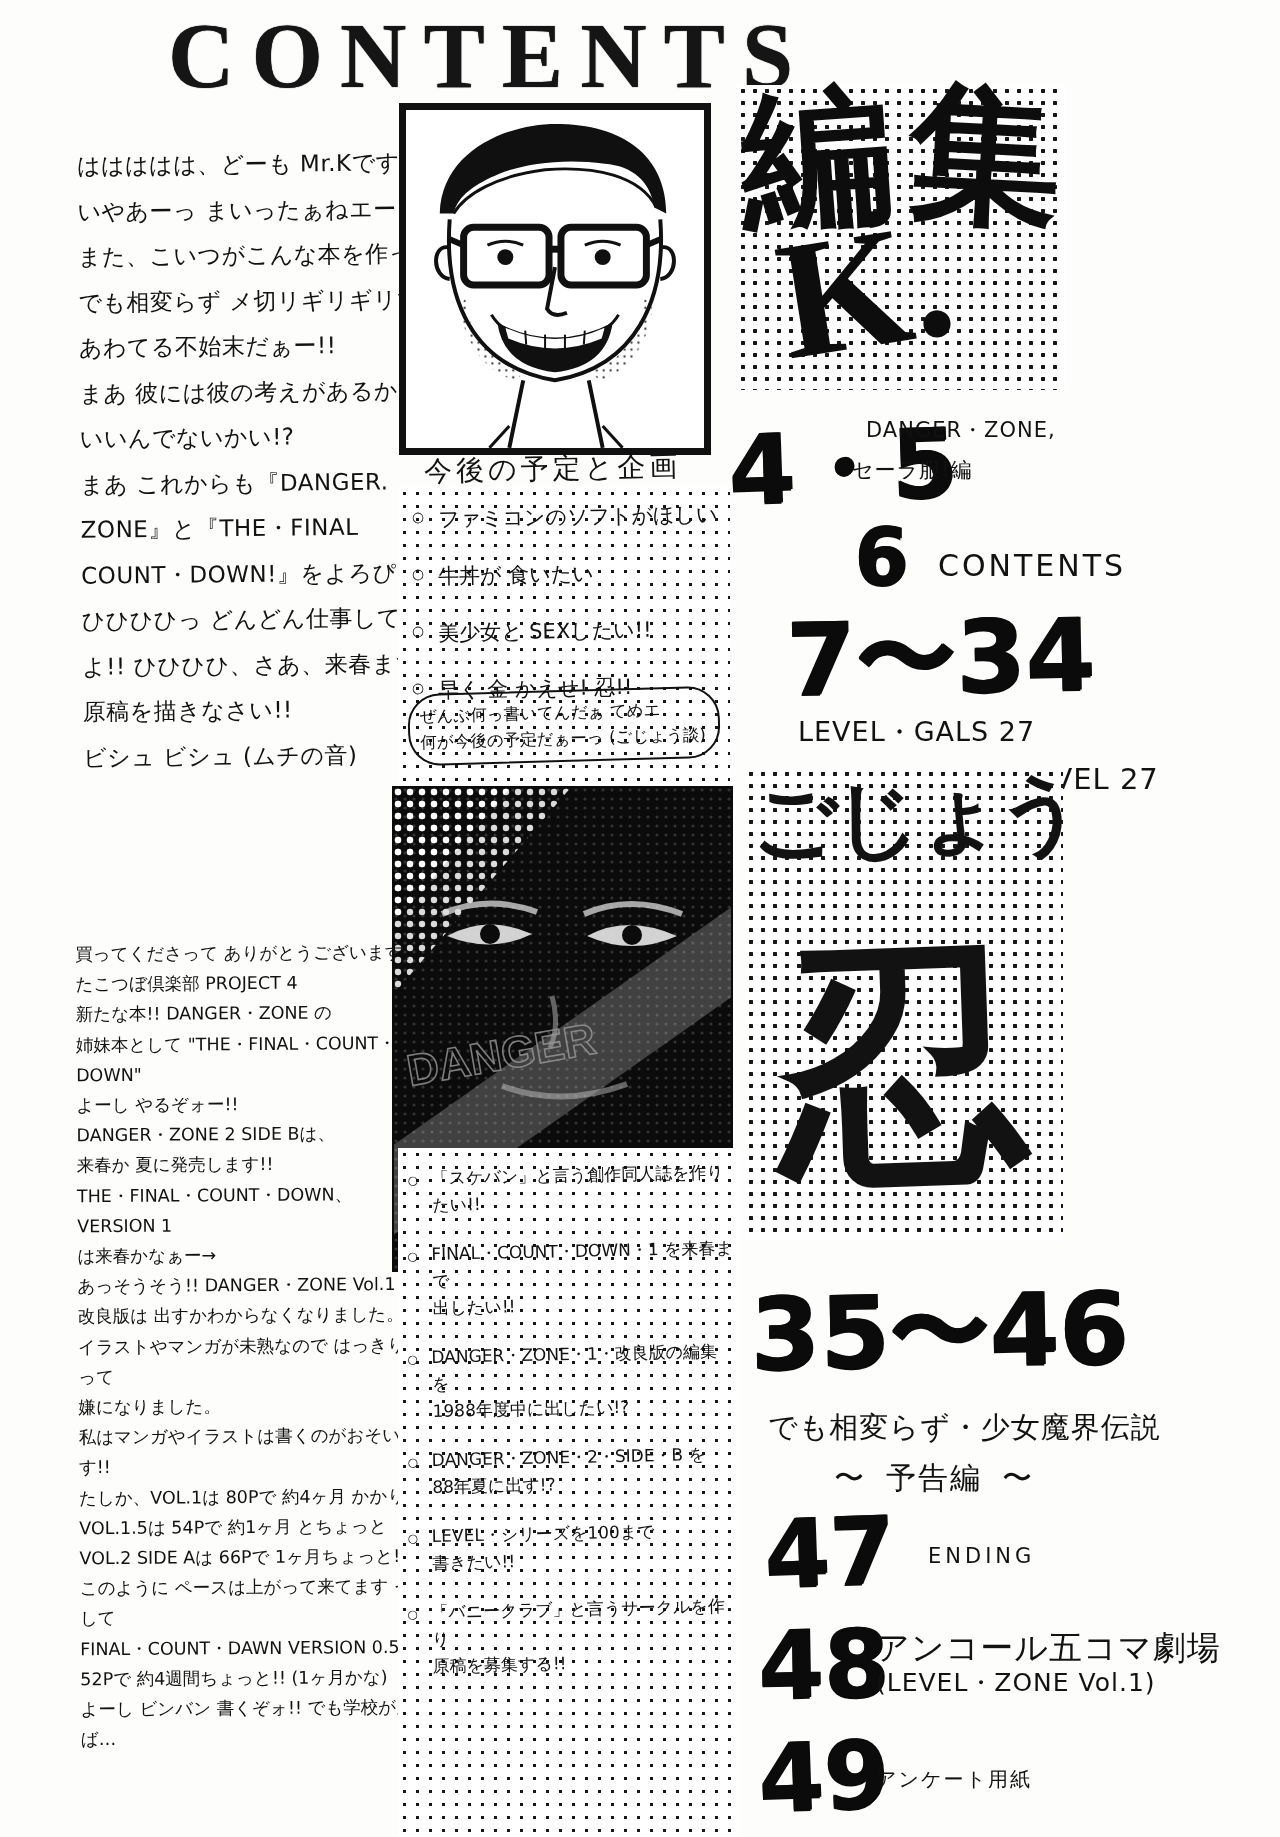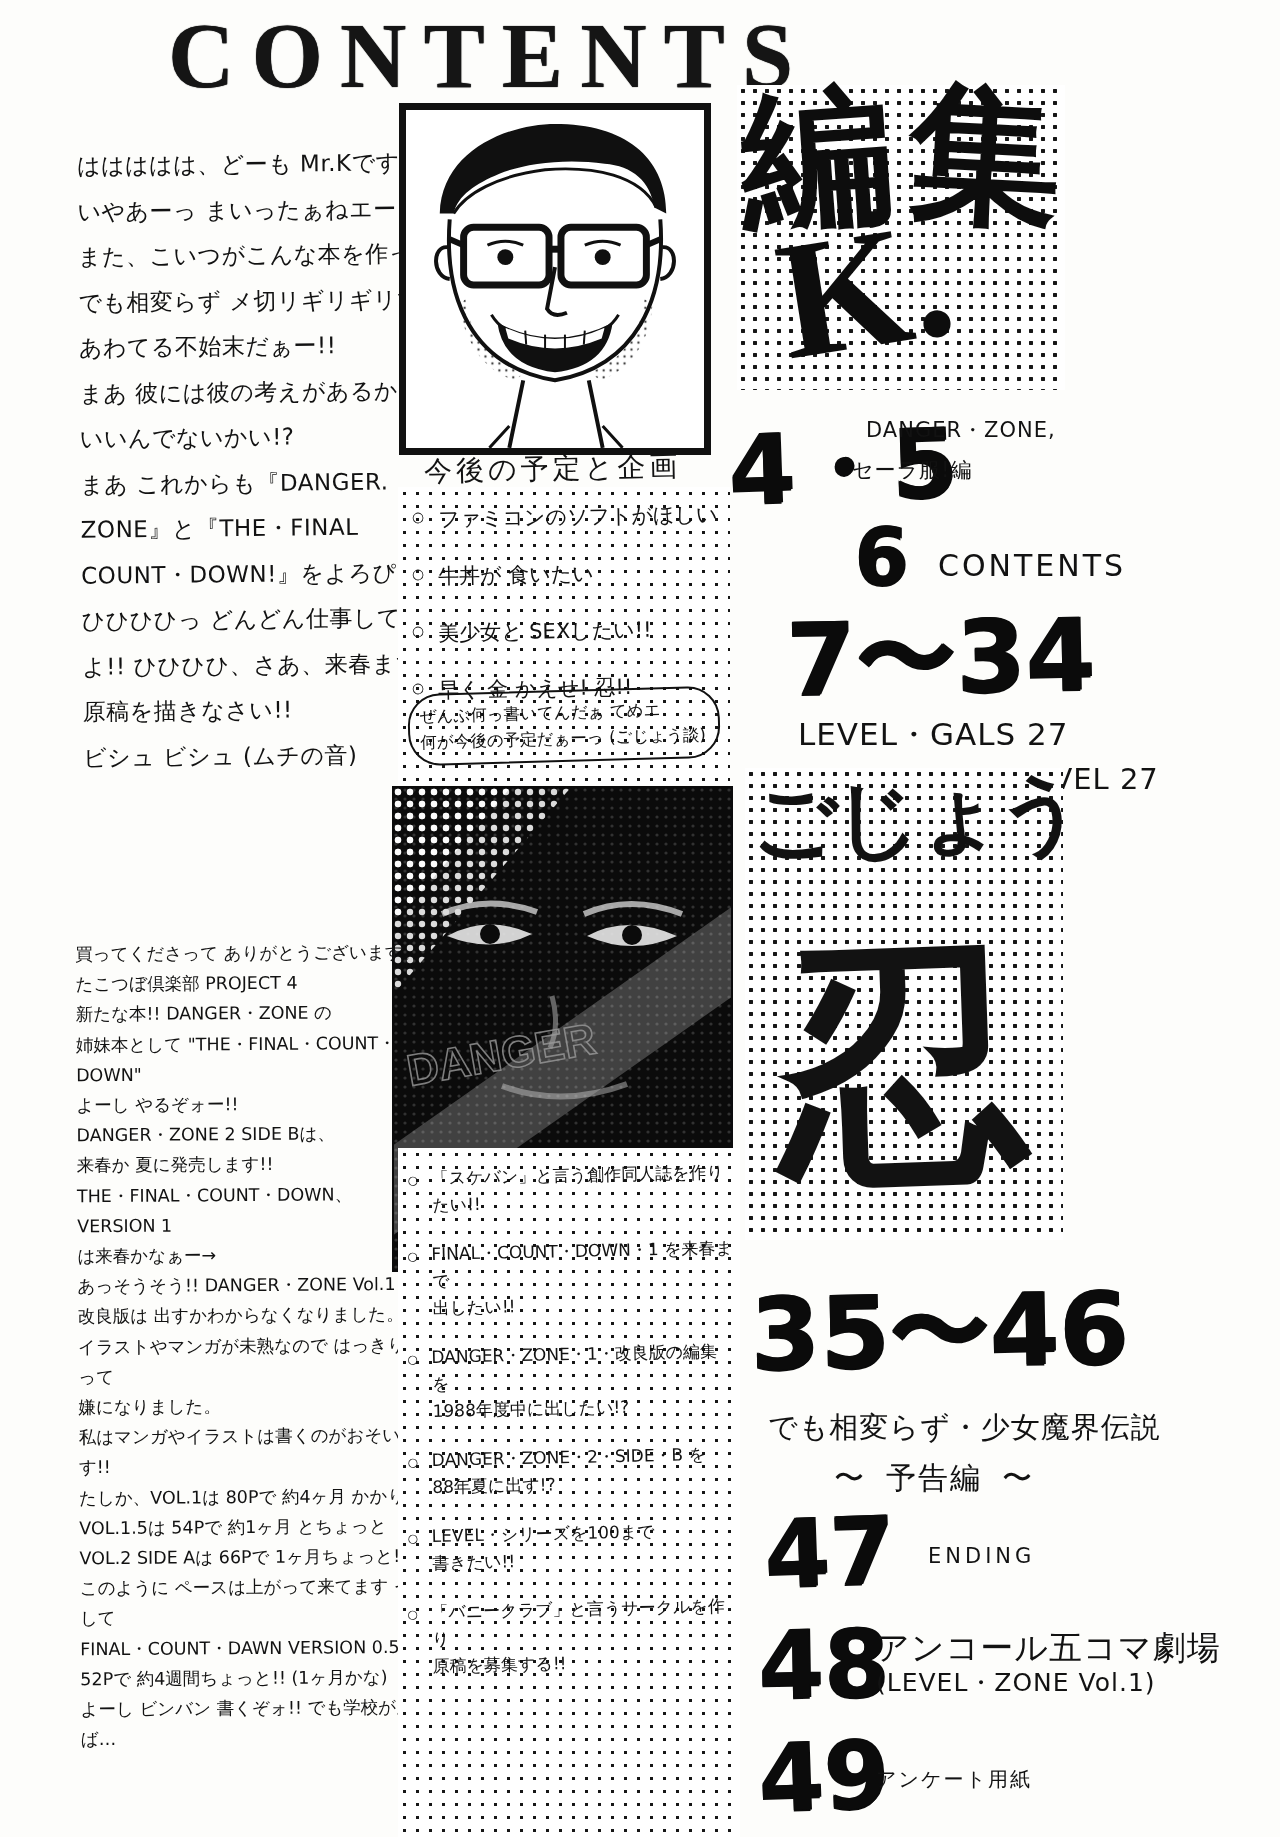--- a/index.html
+++ b/index.html
@@ -49,21 +49,21 @@
   .n6{left:854px;top:512px;font-size:78px;}
   .n734{left:786px;top:592px;font-size:100px;transform:rotate(-1deg);}
   .n3546{left:750px;top:1266px;font-size:100px;transform:rotate(-1deg);}
   .n47{left:764px;top:1498px;font-size:94px;transform:rotate(-2deg);}
   .n48{left:758px;top:1610px;font-size:94px;transform:rotate(-1deg);}
   .n49{left:758px;top:1722px;font-size:94px;transform:rotate(-2deg);}
   .desc{position:absolute;font-size:21px;letter-spacing:1px;white-space:nowrap;}
   .d45a{left:866px;top:416px;}
   .d45b{left:852px;top:456px;}
   .d6{left:938px;top:548px;font-size:30px;letter-spacing:3px;}
-  .d734a{left:798px;top:714px;font-size:31px;}
+  .d734a{left:798px;top:714px;font-size:27px;}
   .d734b{left:842px;top:760px;font-size:29px;}
   .d3546a{left:768px;top:1408px;font-size:29px;}
   .d3546b{left:834px;top:1458px;font-size:30px;letter-spacing:2px;font-family:Liberation Mono, monospace;}
   .d47{left:896px;top:1544px;font-size:21px;letter-spacing:4px;margin-left:32px;}
   .d48a{left:876px;top:1626px;font-size:33px;}
   .d48b{left:876px;top:1666px;font-size:25px;}
   .d49{left:876px;top:1766px;font-size:20px;letter-spacing:2px;}
   
   .darkimg{position:absolute;left:392px;top:786px;width:341px;height:486px;}
   .darkimg svg{display:block;width:100%;height:100%;}

